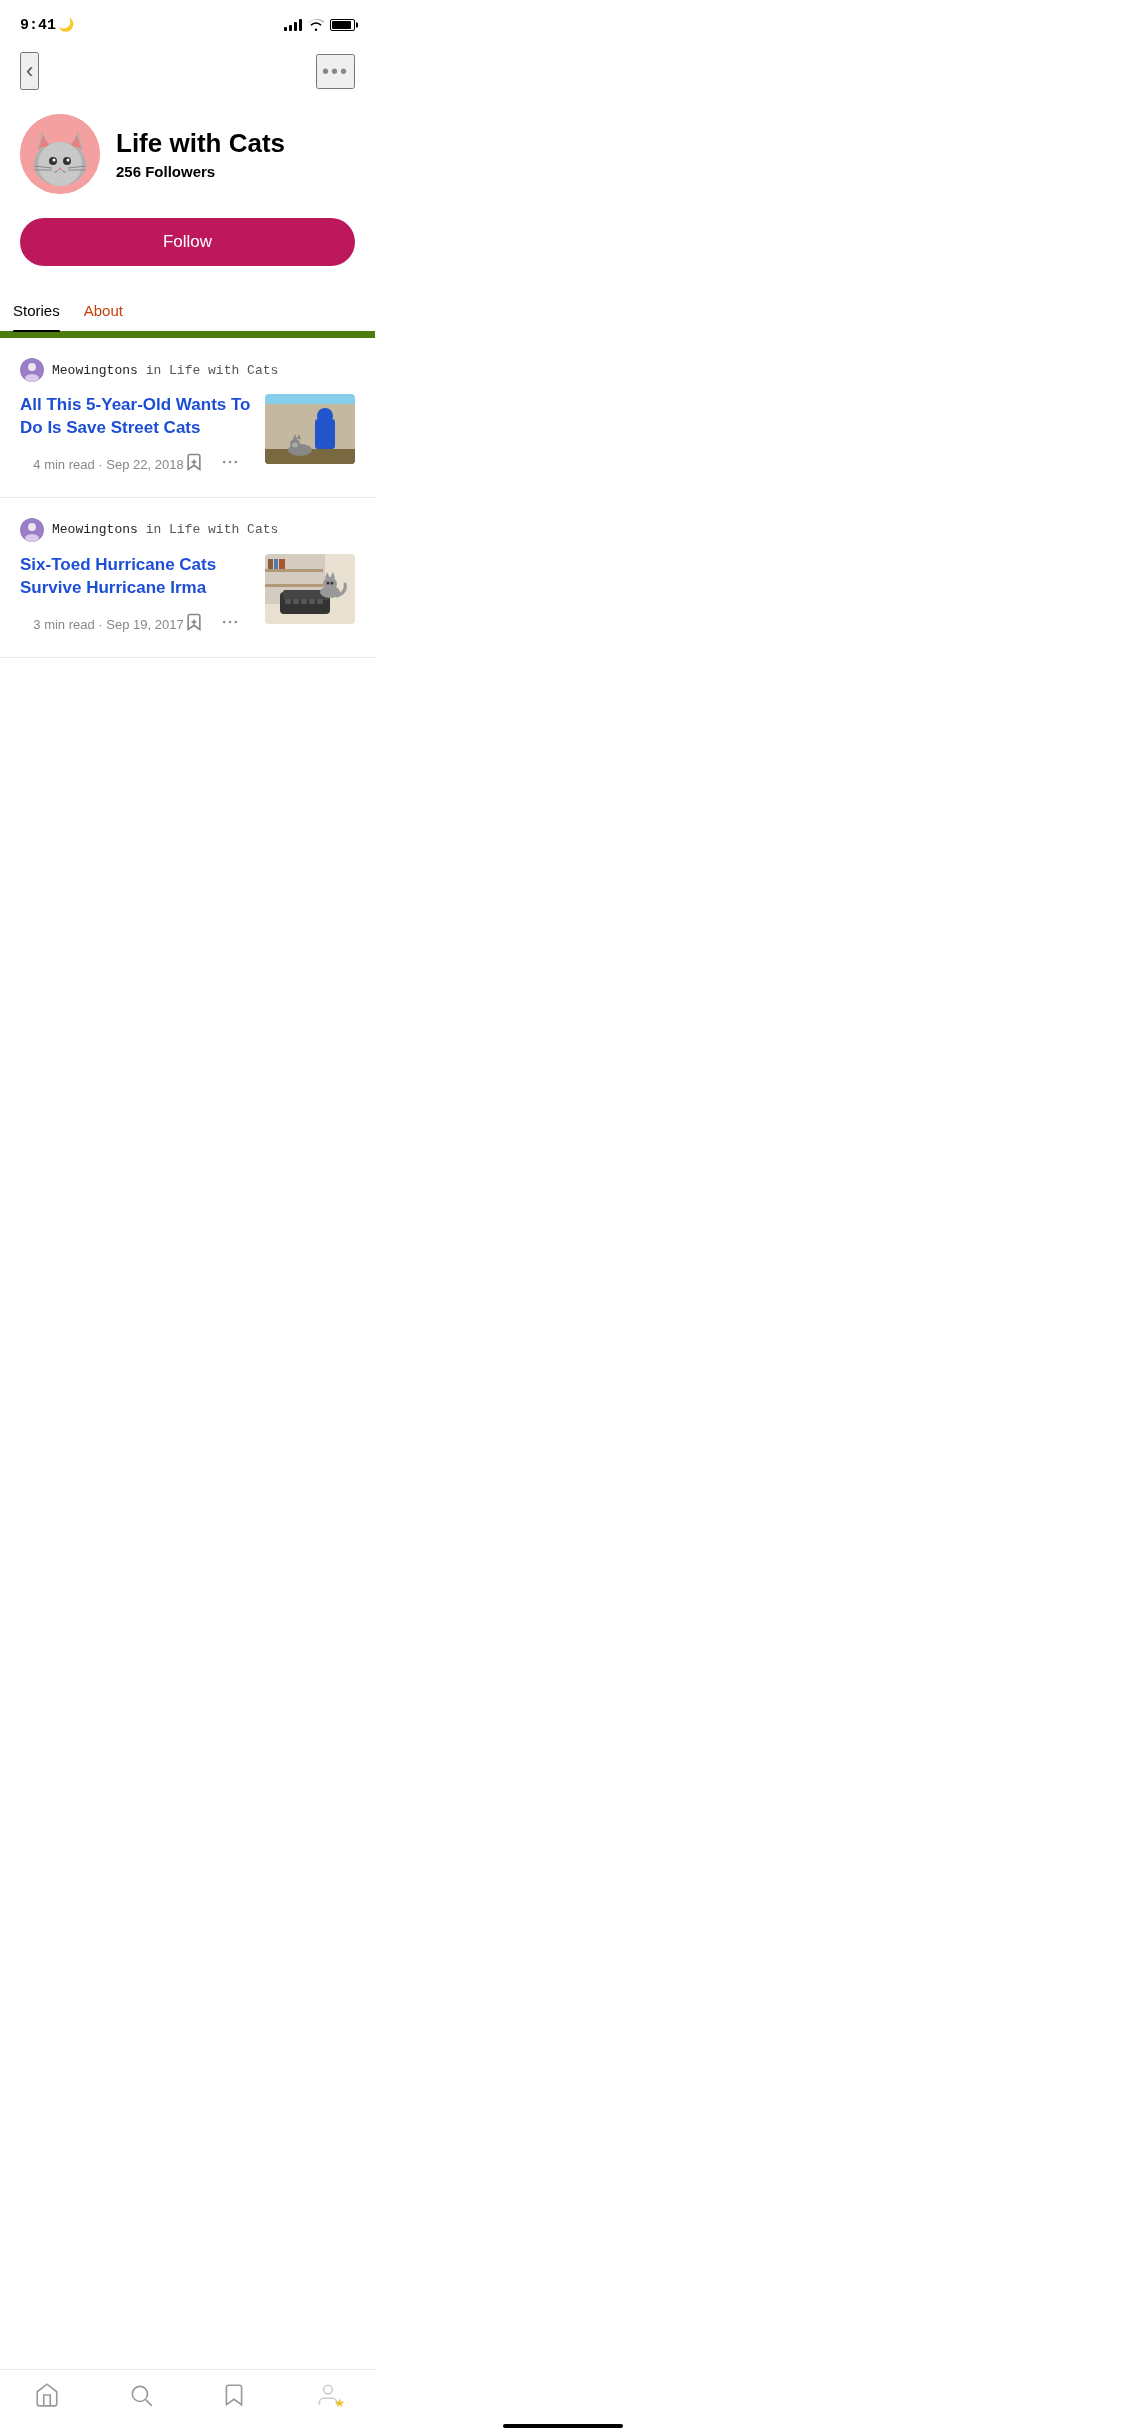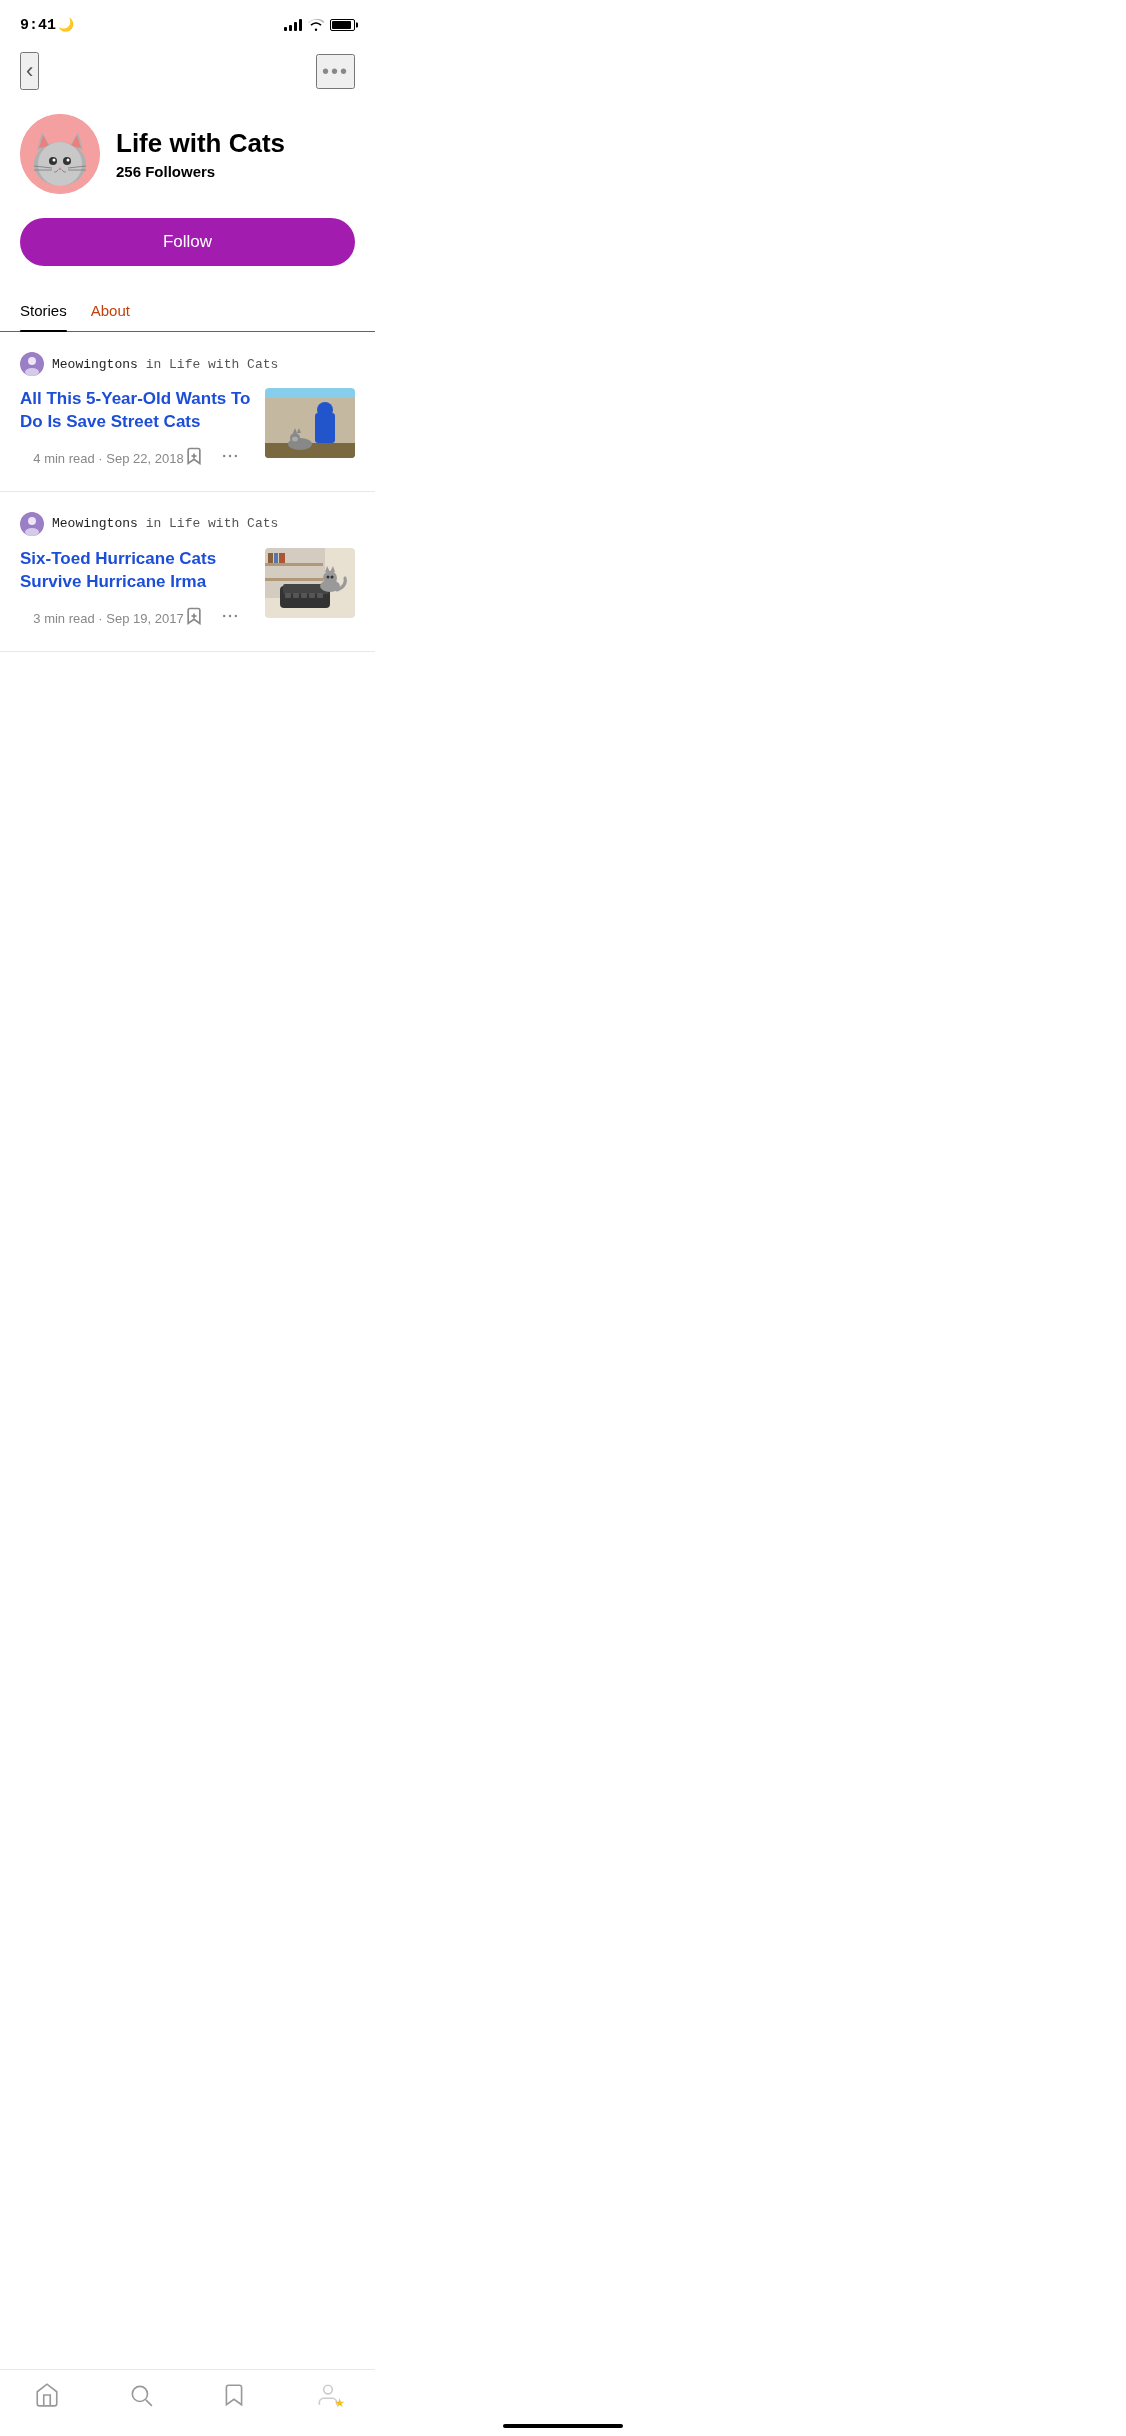--- a/index.html
+++ b/index.html
@@ -117,37 +117,37 @@
     .followers-count {
       font-size: 15px;
       color: #000000;
       margin-top: 4px;
       font-weight: bold;
     }
 
     
     .follow-btn {
       margin: 4px 20px 24px;
-      background: #a21caf;
+      background: #be185d;
       color: #fff;
       border: none;
       border-radius: 30px;
       padding: 14px;
       width: calc(100% - 40px);
       font-size: 17px;
       font-weight: 500;
       cursor: pointer;
       text-align: center;
     }
 
     
     .tabs {
       display: flex;
-      border-bottom: 1px solid #4d7c0f;
-      padding: 0 20px;
+      border-bottom: 7px solid #4d7c0f;
+      padding: 0 13px;
       gap: 24px;
     }
     .tab {
       padding: 12px 0;
       font-size: 15px;
       cursor: pointer;
       position: relative;
       color: #c2410c;
     }
     .tab.active {

